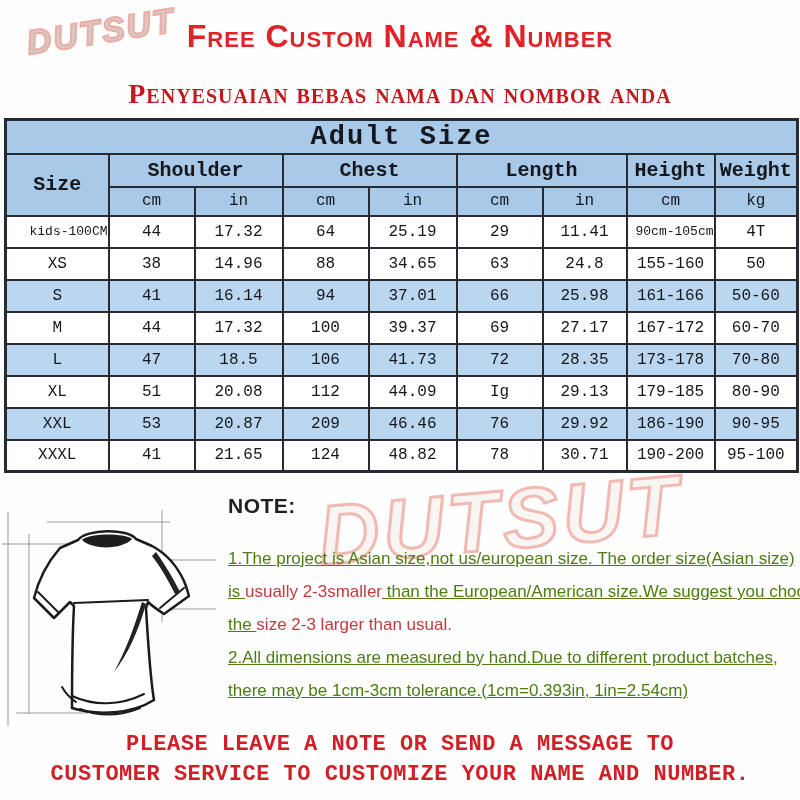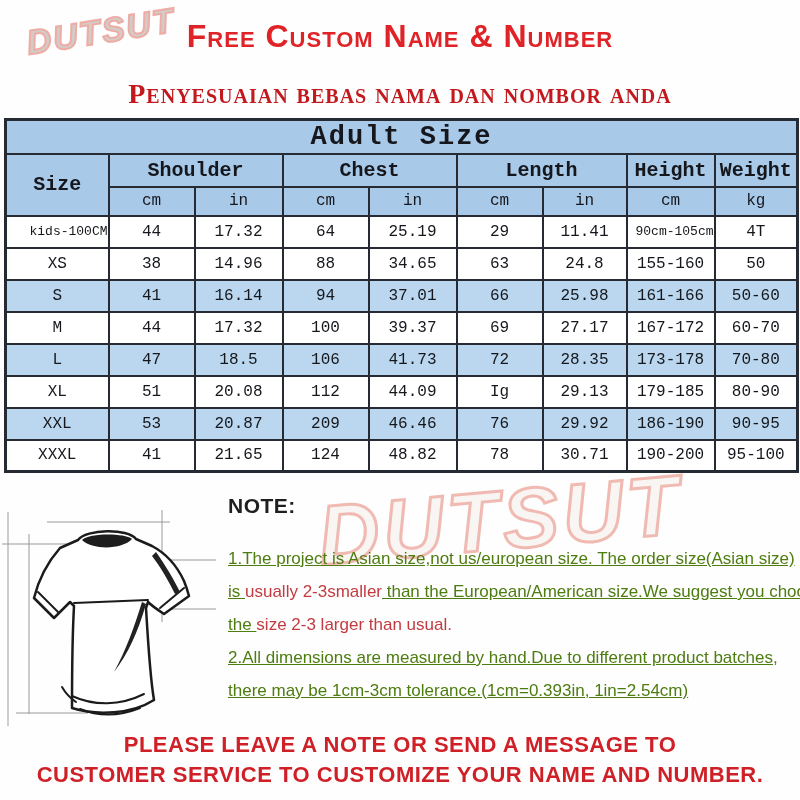--- a/index.html
+++ b/index.html
@@ -70,21 +70,21 @@
   .tshirt{position:absolute;top:2px;left:2px;z-index:1;}
   .note-text{position:absolute;top:14px;left:228px;width:566px;z-index:1;}
   .note-heading{font-size:21px;font-weight:bold;color:#1f1f1f;margin-bottom:24px;letter-spacing:.5px;}
   .note-line{font-size:17px;line-height:33px;color:#232323;white-space:nowrap;}
   .seg-red{color:var(--note-red);}
   .seg-dark{color:#4d7c0f;text-decoration:underline;}
 
   
   .footer{
     position:absolute;top:730px;left:0;width:100%;text-align:center;
-    font-family:Liberation Sans, sans-serif;font-weight:bold;
+    font-family:Liberation Mono, monospace;font-weight:bold;
     font-size:22px;line-height:30px;color:var(--footer-red);letter-spacing:.5px;
   }
 </style>
 </head>
 <body>
 
 <div class="page">
 
   <div class="wm-small">DUTSUT</div>
   <div class="title">Free Custom Name &amp; Number</div>

